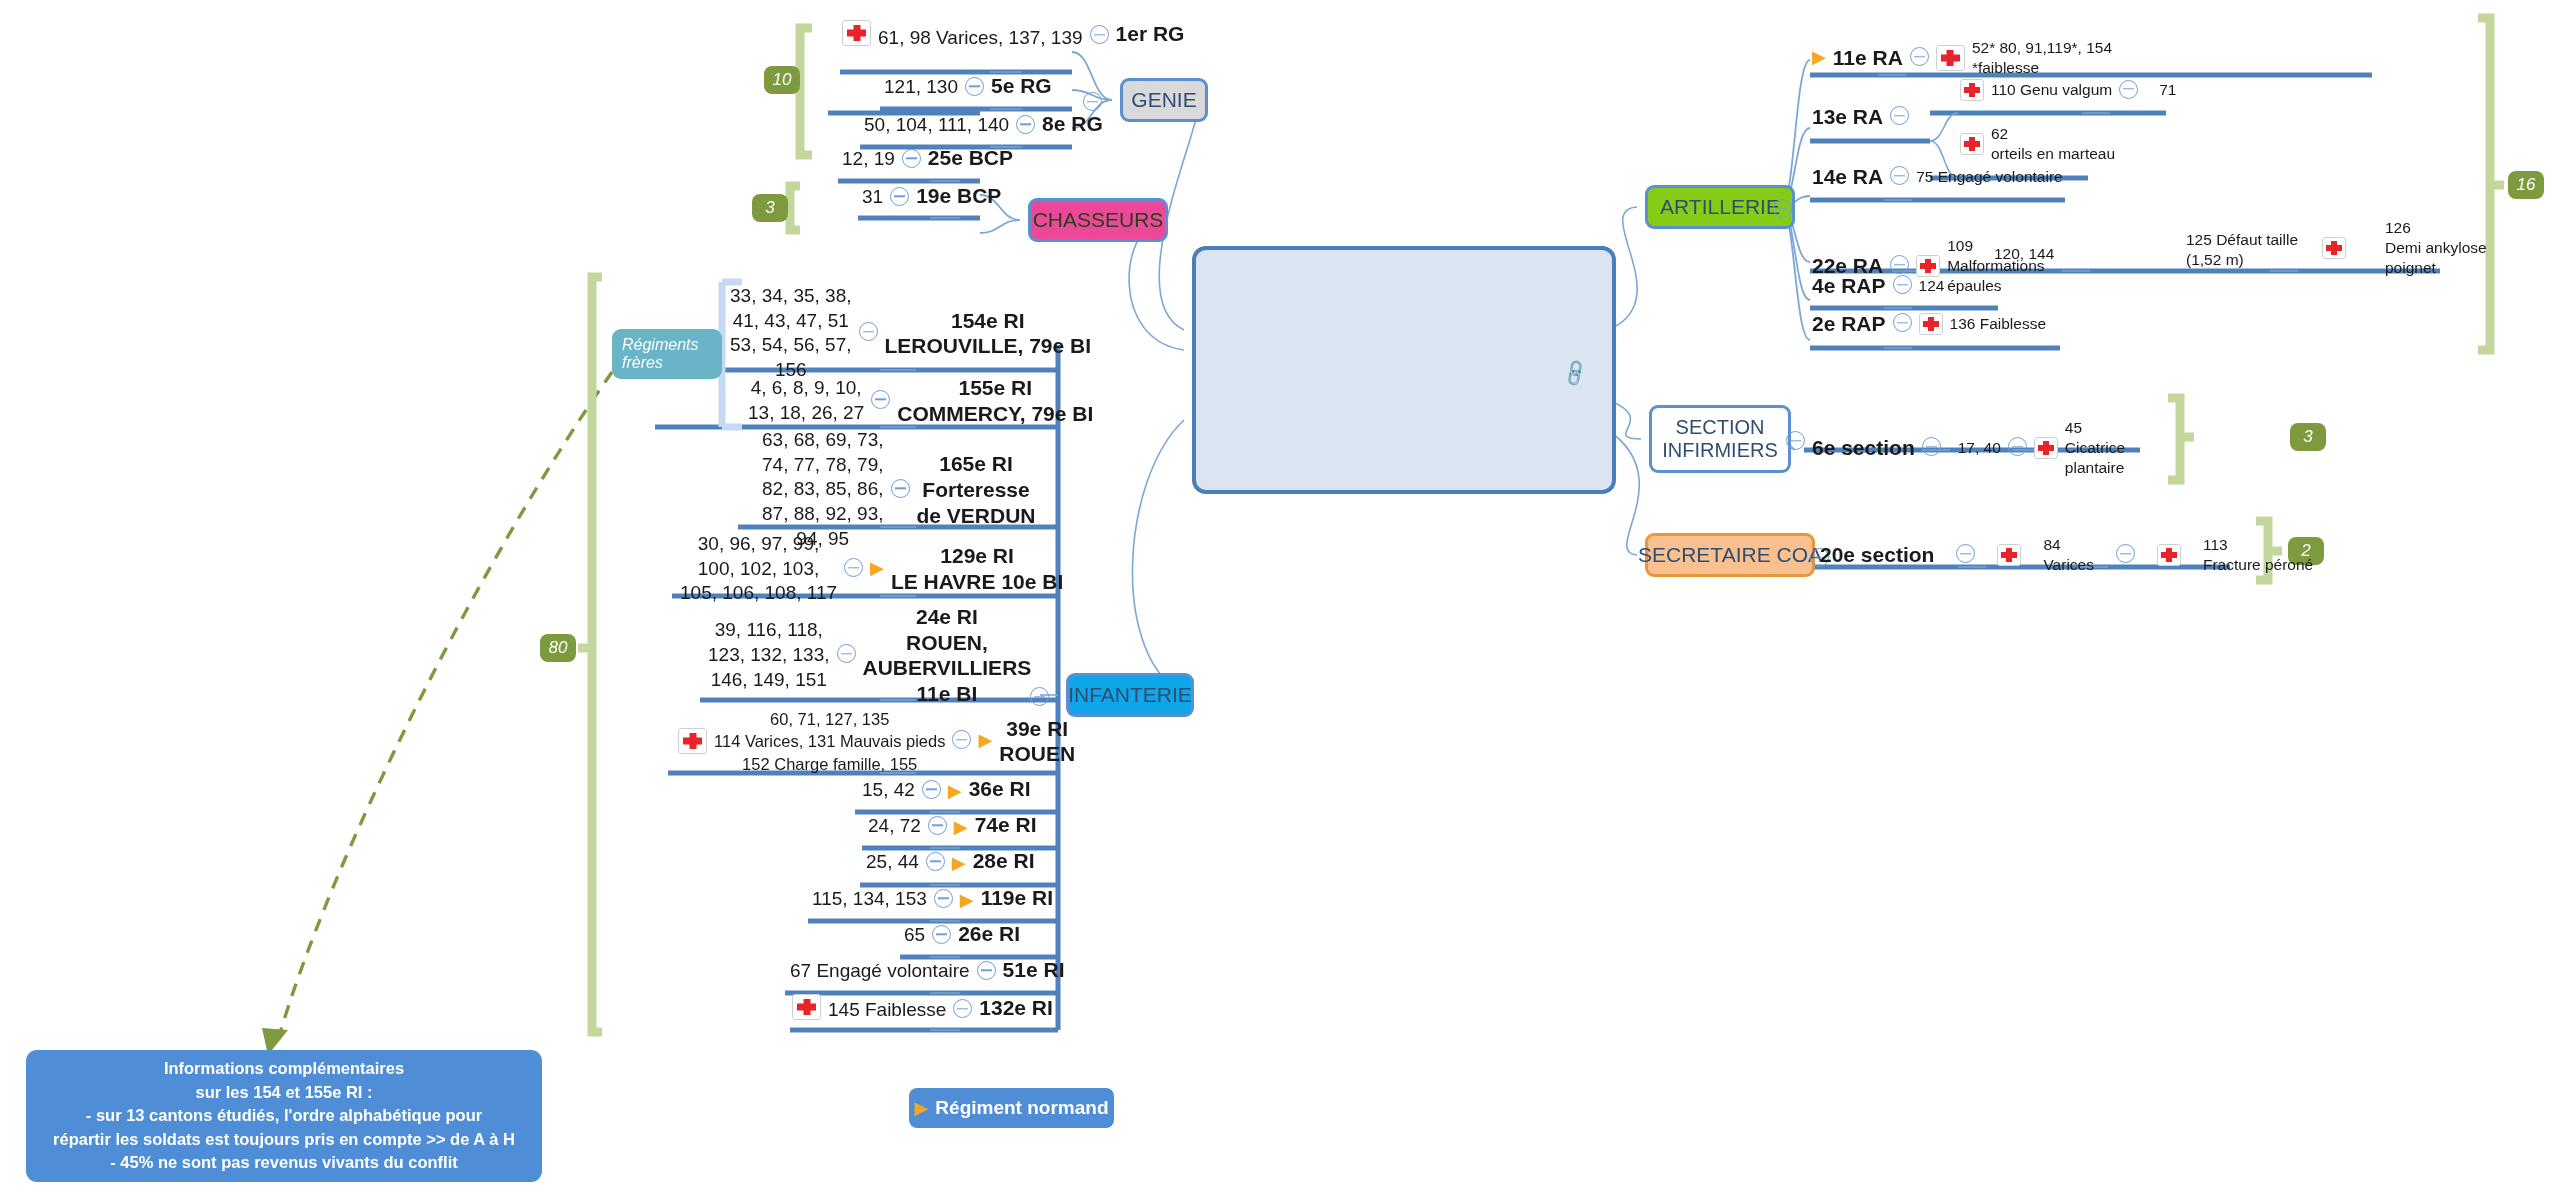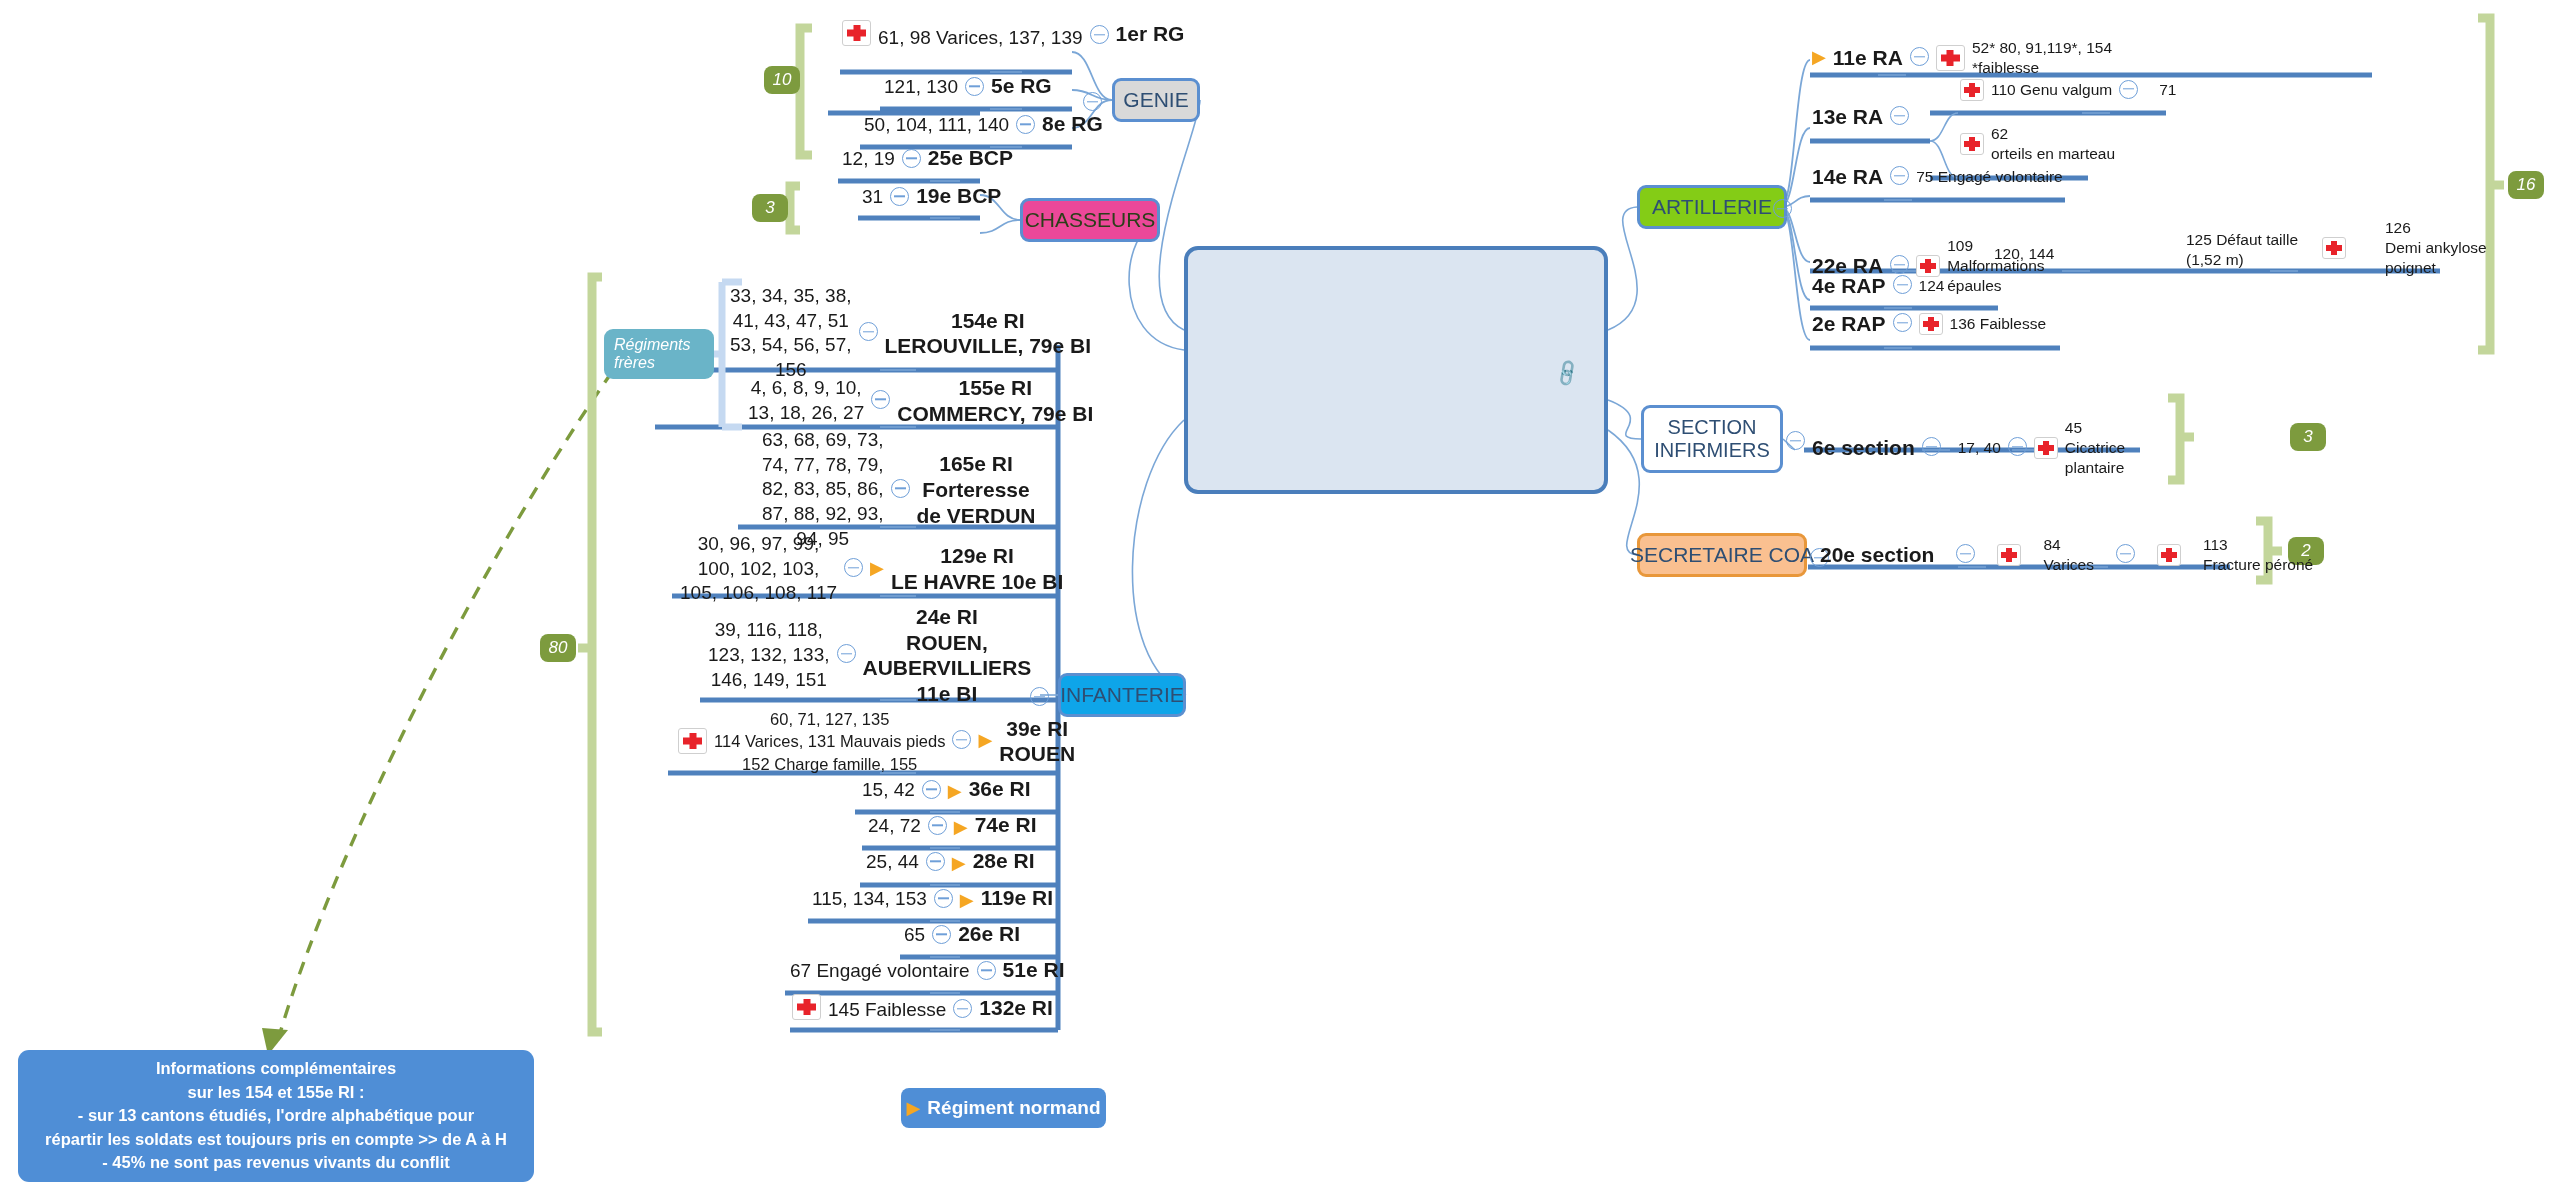--- a/index.html
+++ b/index.html
@@ -3,21 +3,21 @@
 <meta charset="utf-8">
 <style>
   html,body{margin:0;padding:0;background:#ffffff;}
   body{width:2552px;height:1196px;position:relative;overflow:hidden;
        font-family:"Liberation Sans","DejaVu Sans",sans-serif;
        -webkit-font-smoothing:antialiased;}
   #canvas{position:absolute;inset:0;}
   svg.links{position:absolute;left:0;top:0;width:2552px;height:1196px;pointer-events:none;}
 
   
-  .abs{position:absolute;}
+  .abs{position:absolute;margin-left:8px;}
 
   
   .central{
     left:1184px;top:246px;width:424px;height:248px;
     box-sizing:border-box;
     background:#dbe5f1;border:4px solid #4a7ebb;border-radius:14px;
     display:flex;align-items:center;justify-content:center;text-align:center;
     color:#2e5b8c;font-weight:bold;font-size:27px;line-height:1.28;
   }
   .central .linkicon{position:absolute;right:24px;top:112px;color:#2e7bd6;font-size:19px;transform:rotate(-35deg);}

